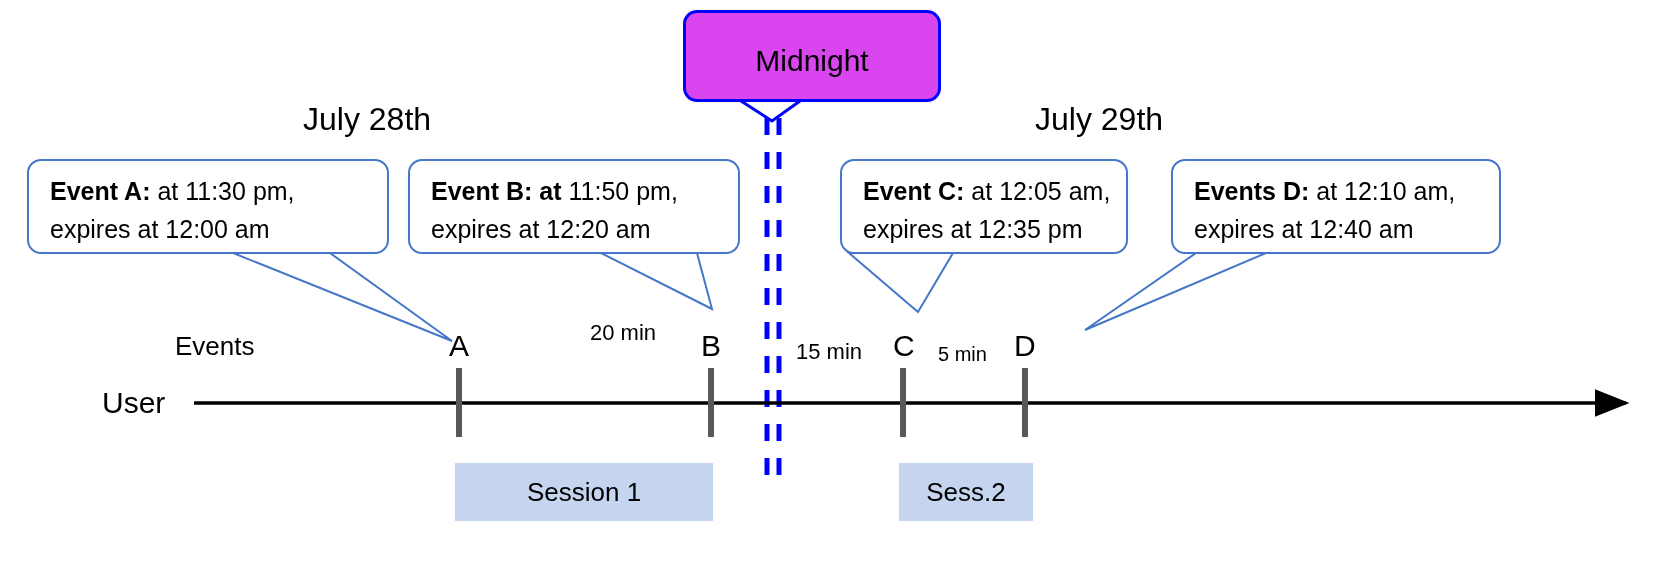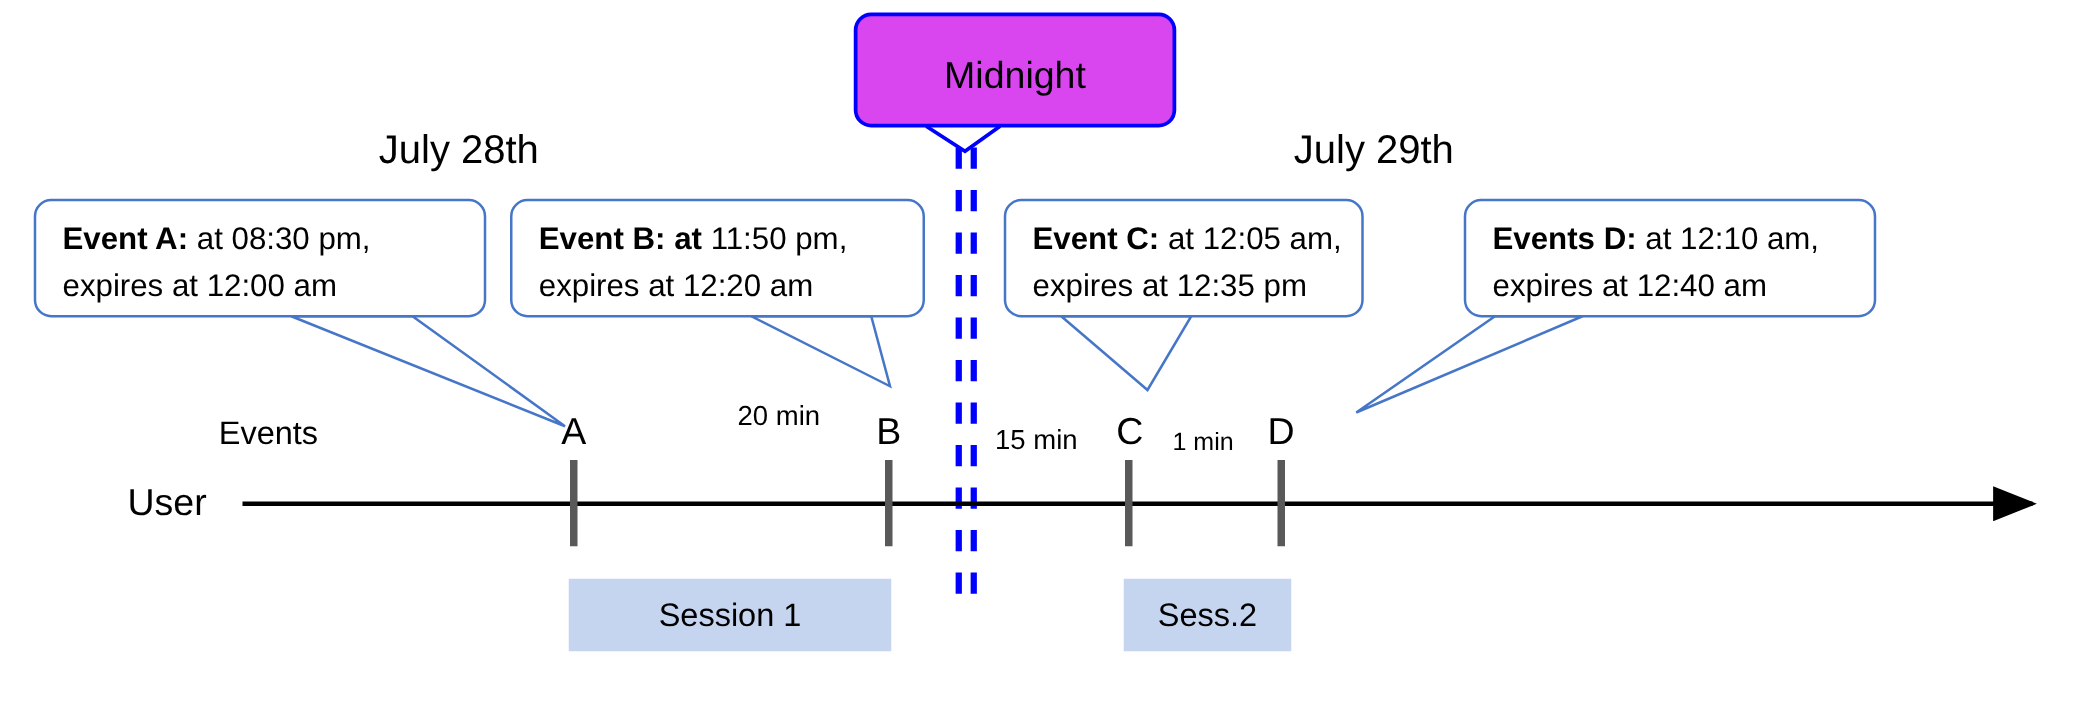--- a/index.html
+++ b/index.html
@@ -113,33 +113,33 @@
 
   <div class="lbl date-label" style="left:303px; top:101px;">
     <span>July 28th</span>
   </div>
   <div class="lbl date-label" style="left:1035px; top:101px;">
     <span>July 29th</span>
   </div>
 
   <div class="callout" style="left:27px; top:159px; width:362px; height:95px;">
     <div>
-      <span class="b">Event A:</span><span> at 08:30 pm,</span>
+      <span class="b">Event A:</span><span> at 11:30 pm,</span>
     </div>
     <div>expires at 12:00 am</div>
   </div>
 
   <div class="callout" style="left:408px; top:159px; width:332px; height:95px;">
     <div>
       <span class="b">Event B: at</span><span> 11:50 pm,</span>
     </div>
     <div>expires at 12:20 am</div>
   </div>
 
-  <div class="callout" style="left:803px; top:159px; width:288px; height:95px;">
+  <div class="callout" style="left:840px; top:159px; width:288px; height:95px;">
     <div>
       <span class="b">Event C:</span><span> at 12:05 am,</span>
     </div>
     <div>expires at 12:35 pm</div>
   </div>
 
   <div class="callout" style="left:1171px; top:159px; width:330px; height:95px;">
     <div>
       <span class="b">Events D:</span><span>  at 12:10 am,</span>
     </div>
@@ -166,21 +166,21 @@
     <span>D</span>
   </div>
 
   <div class="lbl interval" style="left:590px; top:320px;">
     <span>20 min</span>
   </div>
   <div class="lbl interval" style="left:796px; top:339px;">
     <span>15 min</span>
   </div>
   <div class="lbl interval-sm" style="left:938px; top:343px;">
-    <span>1 min</span>
+    <span>5 min</span>
   </div>
 
   <div class="session" style="left:455px; top:463px; width:258px; height:58px;">
     <span>Session 1</span>
   </div>
   <div class="session" style="left:899px; top:463px; width:134px; height:58px;">
     <span>Sess.2</span>
   </div>
 
 </div>

